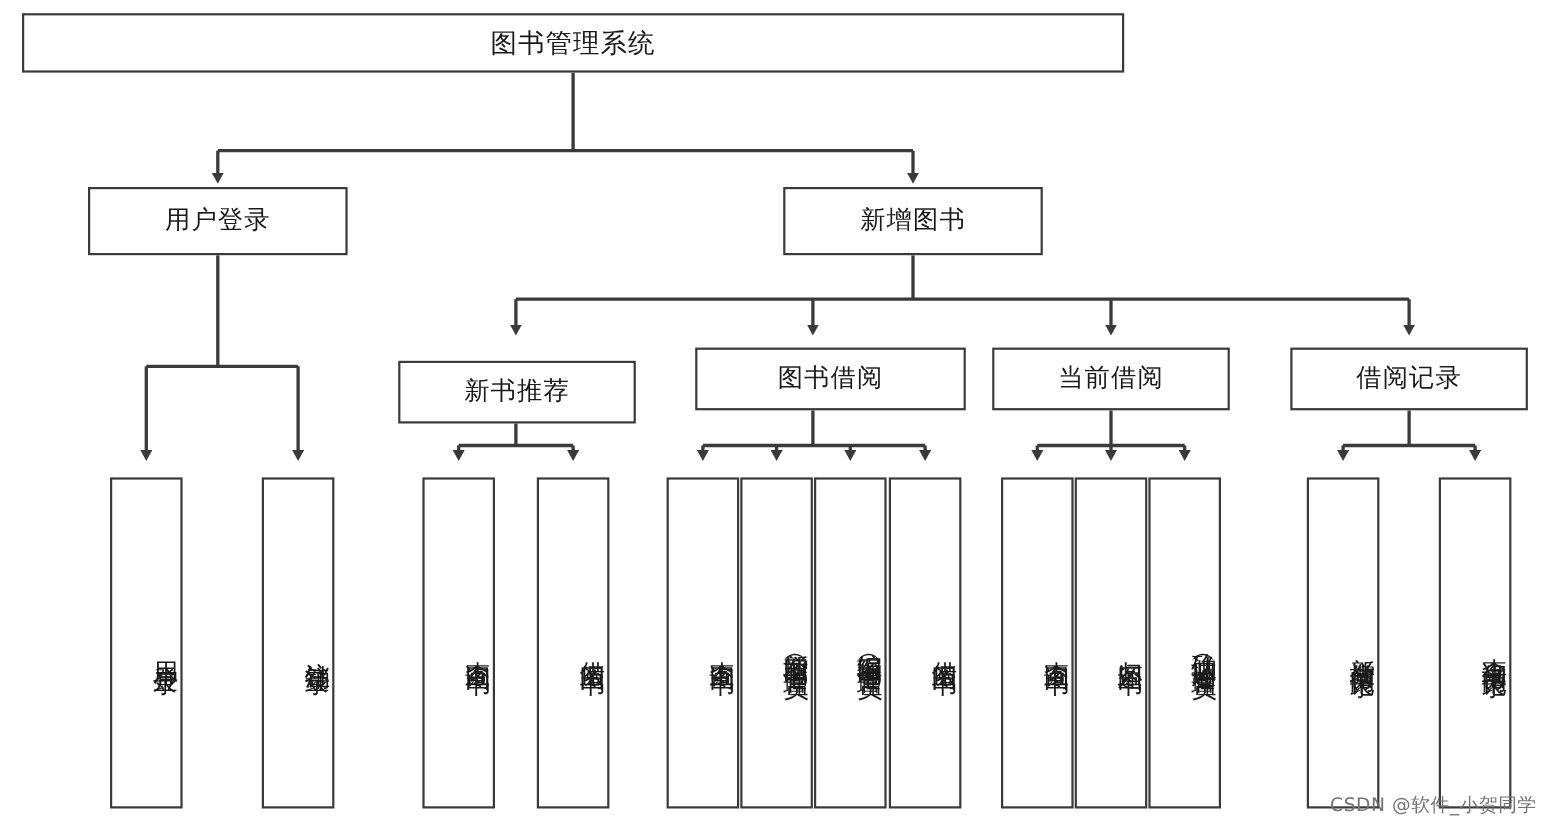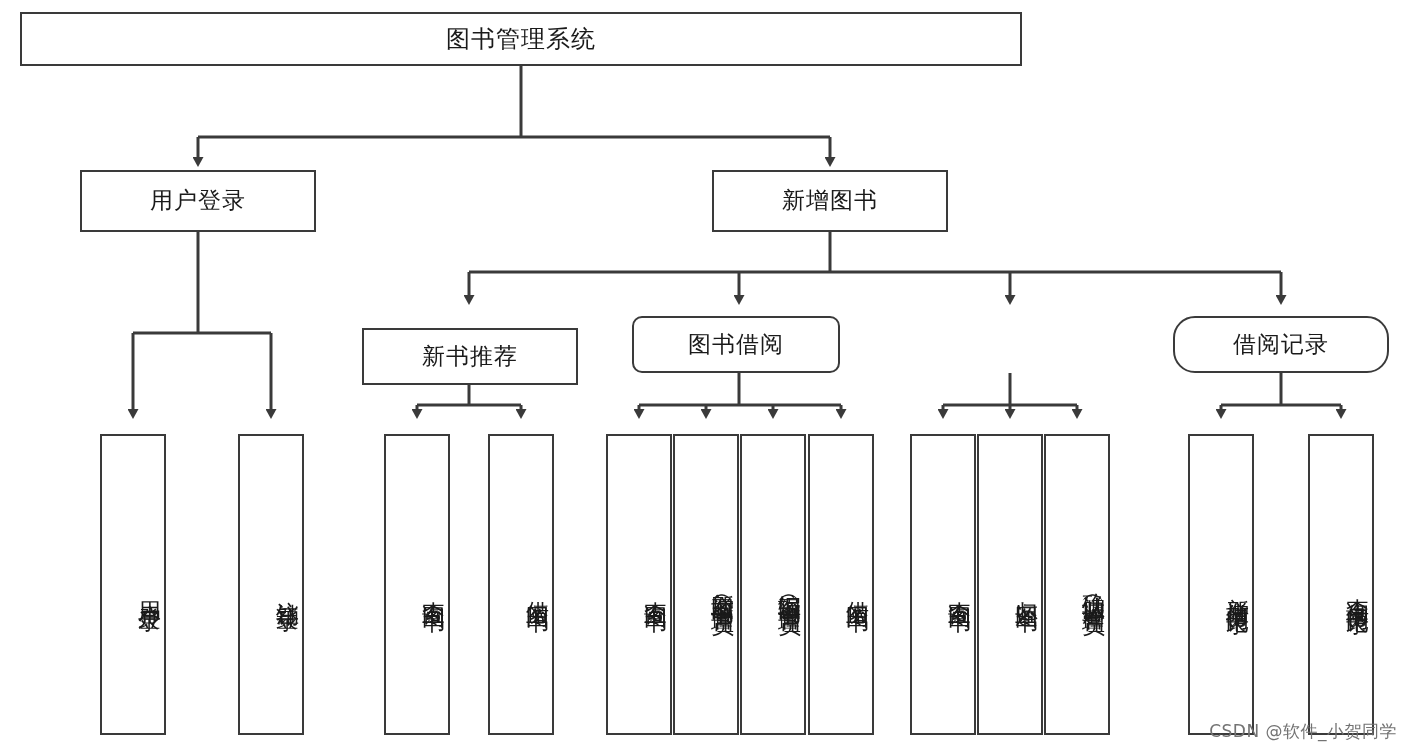--- a/index.html
+++ b/index.html
@@ -126,24 +126,27 @@
   <div class="node node-h" style="left:80px; top:170px; width:236px; height:62px;">
     <span>用户登录</span>
   </div>
   <div class="node node-h" style="left:712px; top:170px; width:236px; height:62px;">
     <span>新增图书</span>
   </div>
 
   <div class="node node-h" style="left:362px; top:316px; width:216px; height:57px;margin-top:12px;">
     <span>新书推荐</span>
   </div>
-  <div class="node node-h" style="left:632px; top:316px; width:208px; height:57px;border-radius:10px;">
+  <div class="node node-h" style="left:632px; top:316px; width:246px; height:57px;">
     <span>图书借阅</span>
   </div>
-  <div class="node node-h" style="left:1173px; top:316px; width:216px; height:57px;border-radius:22px;">
+  <div class="node node-h" style="left:902px; top:316px; width:216px; height:57px;">
+    <span>当前借阅</span>
+  </div>
+  <div class="node node-h" style="left:1173px; top:316px; width:216px; height:57px;">
     <span>借阅记录</span>
   </div>
 
   <div class="node node-v" style="left:100px; top:434px; width:66px; height:301px;">
     <span>用户登录</span>
   </div>
   <div class="node node-v" style="left:238px; top:434px; width:66px; height:301px;">
     <span>注销登录</span>
   </div>
 

